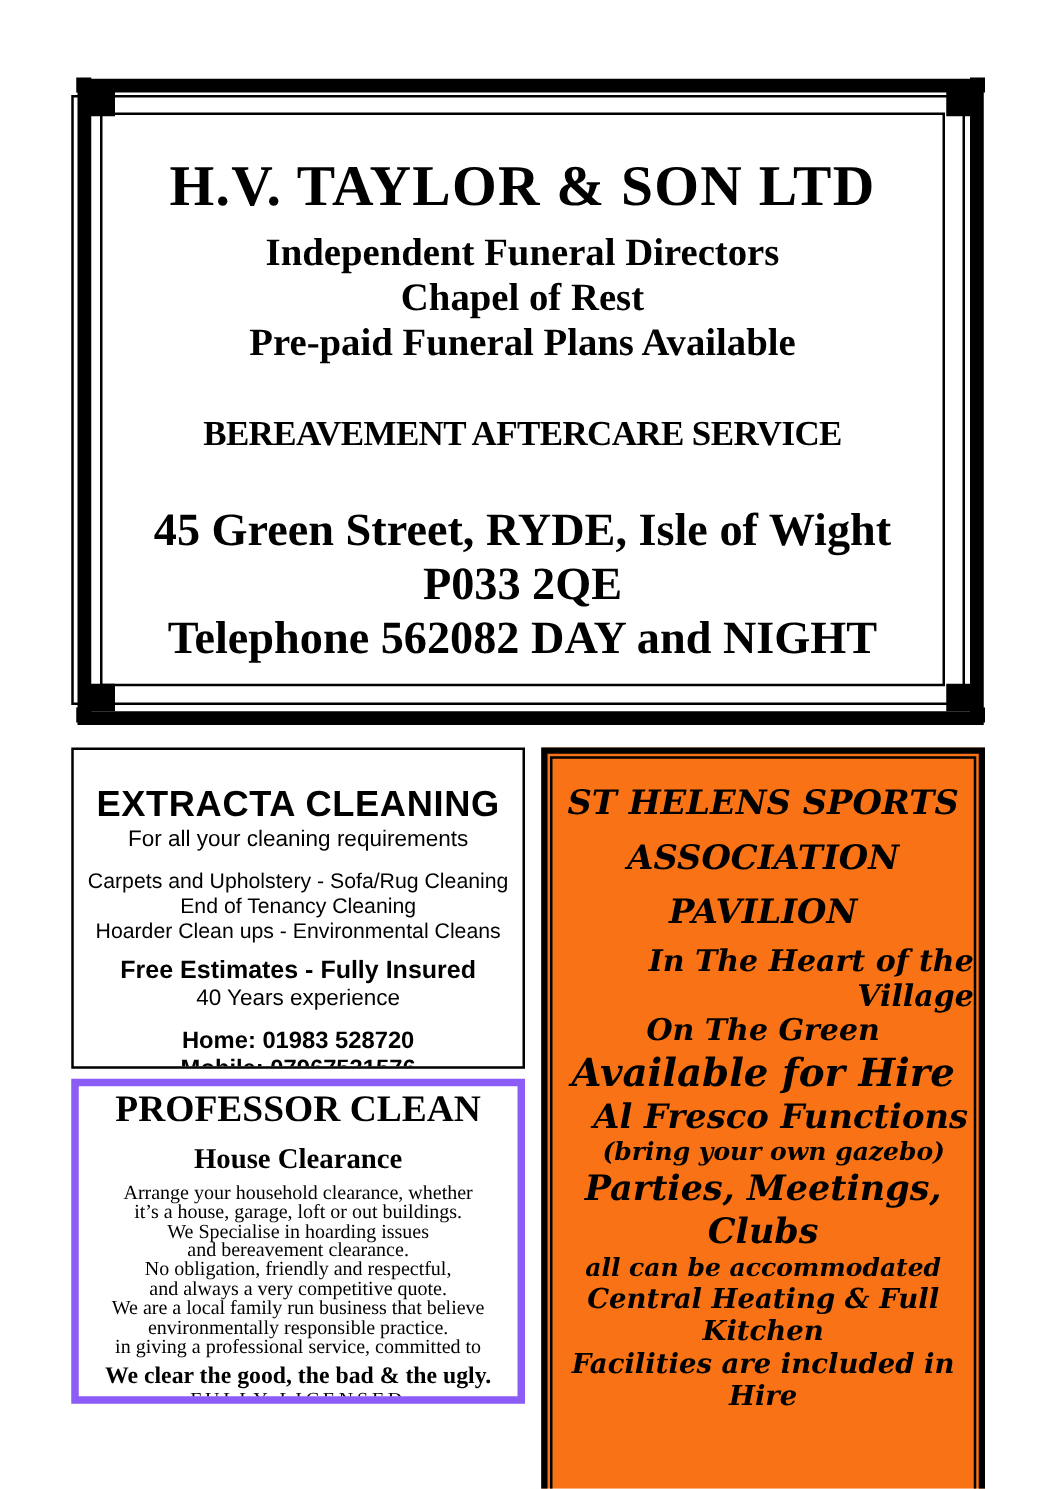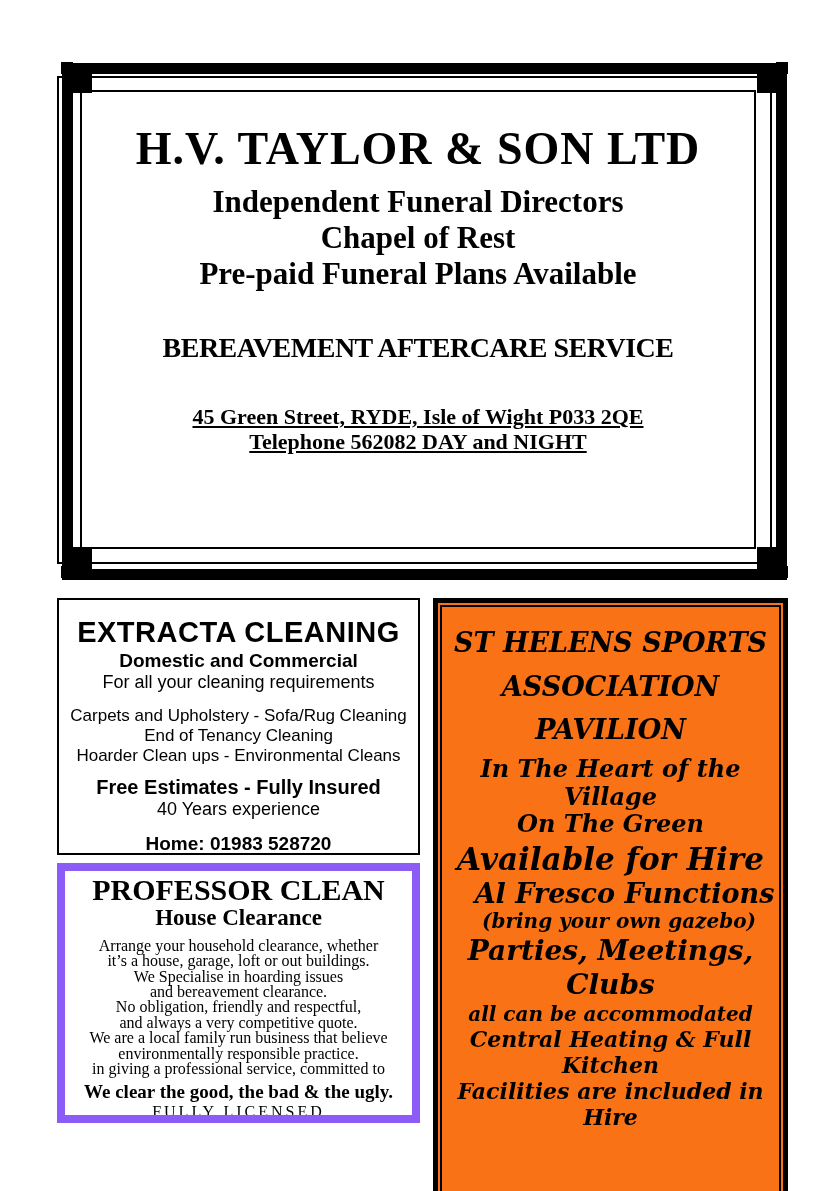--- a/index.html
+++ b/index.html
@@ -17,60 +17,60 @@
   .fx-corner { position:absolute; width:22px; height:22px; background:#000; }
   .fx-corner::before { content:""; position:absolute; width:12px; height:12px; background:#000; }
   .fx-corner.tl { top:8px;  left:13px; }  .fx-corner.tl::before { top:-9px;  left:-9px; }
   .fx-corner.tr { top:8px;  right:8px; }  .fx-corner.tr::before { top:-9px;  right:-9px; }
   .fx-corner.bl { bottom:11px; left:13px; } .fx-corner.bl::before { bottom:-9px; left:-9px; }
   .fx-corner.br { bottom:11px; right:8px; } .fx-corner.br::before { bottom:-9px; right:-9px; }
   .funeral-content { position:absolute; inset:29px 33px 33px 25px; text-align:center; overflow:hidden; }
   .f-title   { margin-top:34px; font-size:46px; font-weight:bold; line-height:1.0; letter-spacing:1px; }
   .f-subs    { margin-top:12px; font-size:31px; font-weight:bold; line-height:1.16; }
   .f-service { margin-top:40px; font-size:28px; font-weight:bold; letter-spacing:-0.5px; }
-  .f-addr    { margin-top:40px; font-size:22px; font-weight:bold; line-height:1.16;text-decoration:underline; }
+  .f-addr    { margin-top:40px; font-size:37px; font-weight:bold; line-height:1.16; }
   .f-manager { margin-top:18px; font-size:26px; font-weight:bold; white-space:pre-wrap; }
 
   
   .extracta {
     position:absolute; left:57px; top:598px; width:363px; height:257px;
     border:2px solid #000; text-align:center; overflow:hidden;
     font-family:"Liberation Sans", sans-serif;
   }
-  .e-title    { margin-top:16px; font-size:29px; font-weight:bold; letter-spacing:0.5px; }
+  .e-title    { margin-top:28px; font-size:29px; font-weight:bold; letter-spacing:0.5px; }
   .e-subtitle { margin-top:1px; font-size:19px; font-weight:bold; }
   .e-tagline  { font-size:18px; }
   .e-services { margin-top:13px; font-size:17px; line-height:1.18; }
   .e-estimates{ margin-top:10px; font-size:20px; font-weight:bold; }
   .e-exp      { font-size:18px; }
   .e-phones   { margin-top:13px; font-size:19px; font-weight:bold; line-height:1.2; }
 
   
   .professor {
     position:absolute; left:57px; top:863px; width:363px; height:260px;
-    border:8px solid #8b5cf6; text-align:center; overflow:hidden;
+    border:6px solid #8b5cf6; text-align:center; overflow:hidden;
   }
   .p-title    { margin-top:4px; font-size:30px; font-weight:bold; line-height:1.0; }
-  .p-subtitle { font-size:23px; font-weight:bold; line-height:1.0; margin-top:1px; }
+  .p-subtitle { font-size:23px; font-weight:bold; line-height:1.0; margin-top:12px; }
   .p-body     { margin-top:9px; font-size:16px; line-height:0.96; }
   .p-slogan   { margin-top:5px; font-size:19px; font-weight:bold; }
   .p-licensed { font-size:16px; letter-spacing:3px; }
   .p-contact  { font-size:20px; font-weight:bold; font-family:"Liberation Sans", sans-serif; letter-spacing:2px; }
 
   
   .sthelens {
     position:absolute; left:433px; top:598px; width:355px; height:630px;
     border:5px solid #000; padding:2px; background:#f97316;
   }
   .sthelens-inner {
     width:100%; height:100%; border:2px solid #000; text-align:center; overflow:hidden;
     font-family:"DejaVu Serif","Liberation Serif",serif; font-style:italic; font-weight:bold;
   }
   .s-title  { margin-top:14px; font-size:27px; line-height:1.62; }
-  .s-heart  { margin-top:3px; font-size:24px; line-height:1.15; }
+  .s-heart  { margin-top:3px; font-size:24px; line-height:1.15;text-align:right; }
   .s-green  { font-size:24px; line-height:1.15; }
   .s-hire   { margin-top:4px; font-size:31px; line-height:1.15; }
   .s-alfresco{ font-size:27px; line-height:1.18;padding-left:28px; }
   .s-gazebo { font-size:20px; line-height:1.25;padding-left:17px; }
   .s-parties{ font-size:28px; line-height:1.2; }
   .s-accom  { font-size:20px; line-height:1.25; }
   .s-fac    { font-size:22px; line-height:1.18; }
 </style>
 </head>
 <body>
@@ -95,21 +95,20 @@
       <div class="f-service">BEREAVEMENT AFTERCARE SERVICE</div>
       <div class="f-addr">
         <div>45 Green Street, RYDE, Isle of Wight P033 2QE</div>
         <div>Telephone 562082 DAY and NIGHT</div>
       </div>
     </div>
   </div>
 
   <div class="extracta">
     <div class="e-title">EXTRACTA CLEANING</div>
-    <div class="e-subtitle">Domestic and Commercial</div>
     <div class="e-tagline">For all your cleaning requirements</div>
     <div class="e-services">
       <div>Carpets and Upholstery - Sofa/Rug Cleaning</div>
       <div>End of Tenancy Cleaning</div>
       <div>Hoarder Clean ups - Environmental Cleans</div>
     </div>
     <div class="e-estimates">Free Estimates - Fully Insured</div>
     <div class="e-exp">40 Years experience</div>
     <div class="e-phones">
       <div>Home: 01983 528720</div>

